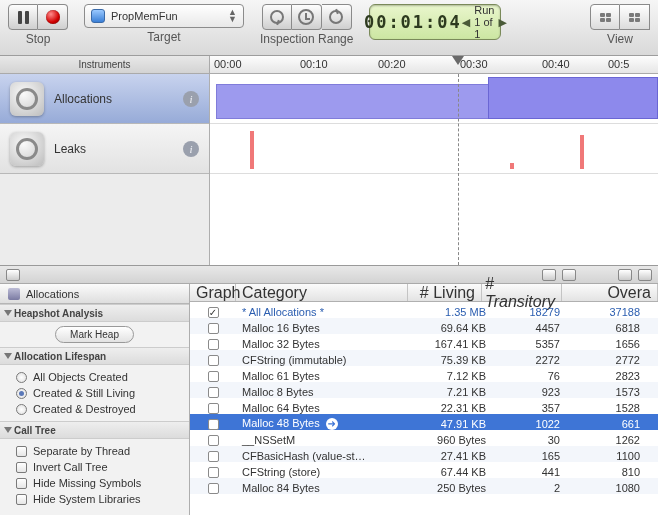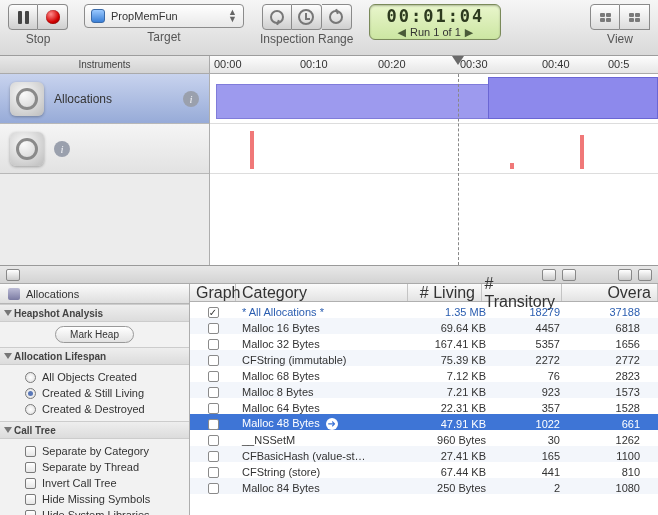--- a/index.html
+++ b/index.html
@@ -26,21 +26,21 @@
 
 .insp-btn{ width:30px;height:26px; }
 .insp-icon{ width:14px;height:14px;border:2px solid #777;border-radius:50%;position:relative; }
 .insp-icon::after{ content:"";position:absolute;width:2px;height:5px;background:#777;left:5px; }
 .insp-left .insp-icon::after{ bottom:-3px;transform:rotate(20deg); }
 .insp-right .insp-icon::after{ top:-3px;transform:rotate(-20deg); }
 .insp-mid{ width:16px;height:16px;border:2px solid #777;border-radius:50%;position:relative; }
 .insp-mid::before{content:"";position:absolute;width:2px;height:6px;background:#777;left:5px;top:2px;}
 .insp-mid::after{content:"";position:absolute;width:5px;height:2px;background:#777;left:5px;top:7px;}
 
-.lcd{ width:132px;height:36px;background:linear-gradient(#e9f6cc,#cce6a2);border:1px solid #7a8a5a;border-radius:6px;display:flex;flex-direction:column;align-items:center;justify-content:center;font-family:"DS-Digital","Courier New",monospace;box-shadow:0 1px 2px rgba(0,0,0,.25) inset; }
+.lcd{ width:132px;height:36px;background:linear-gradient(#e9f6cc,#cce6a2);border:1px solid #7a8a5a;border-radius:6px;display:flex;flex-direction:row;align-items:center;justify-content:center;font-family:"DS-Digital","Courier New",monospace;box-shadow:0 1px 2px rgba(0,0,0,.25) inset; }
 .lcd-time{ font-family:Menlo,Consolas,monospace;font-size:17px;letter-spacing:2px;color:#2d3a1f;font-weight:bold; }
 .lcd-sub{ font-size:9px;color:#3a4a28;display:flex;align-items:center;gap:4px; }
 .lcd-arrow{ cursor:pointer;color:#4a5a38; }
 
 .view-btn{ width:30px;height:26px;background:linear-gradient(#fff,#dcdcdc);border:1px solid #8a8a8a;border-radius:4px 0 0 4px;display:flex;align-items:center;justify-content:center; }
 .view-btn+.view-btn{border-left:none;border-radius:0;}
 .view-grid{ display:grid;grid-template-columns:5px 5px;grid-template-rows:4px 4px;gap:1px; }
 .view-grid span{ background:#7a7a7a;border-radius:1px; }
 
 
@@ -71,39 +71,39 @@
 .toolstrip{ height:18px;background:linear-gradient(#e8e8e8,#d3d3d3);border-bottom:1px solid #aaa;display:flex;align-items:center;padding:0 6px;gap:6px; }
 .ts-icon{ width:14px;height:12px;background:linear-gradient(#fff,#ccc);border:1px solid #888;border-radius:2px;cursor:pointer; }
 
 
 .detail{ display:flex;height:231px; }
 .side{ width:210px;background:#f2f2f2;border-right:1px solid #aeaeae;overflow:hidden; }
 .side-tab{ height:20px;background:linear-gradient(#fbfbfb,#dedede);border-bottom:1px solid #b5b5b5;display:flex;align-items:center;padding:0 8px;gap:6px;font-size:11px; }
 .side-tab .cube{ width:12px;height:12px;background:linear-gradient(#bcbcd6,#7a7aa2);border-radius:2px; }
 .side-section{ height:18px;background:linear-gradient(#eee,#dcdcdc);border-top:1px solid #ccc;border-bottom:1px solid #ccc;display:flex;align-items:center;padding-left:14px;font-weight:bold;font-size:10px;color:#444;position:relative; }
 .side-section::before{content:"";position:absolute;left:4px;top:5px;border-left:4px solid transparent;border-right:4px solid transparent;border-top:6px solid #777;}
-.side-body{ padding:4px 25px; }
+.side-body{ padding:4px 16px; }
 .pill-btn{ display:block;margin:0 auto;padding:2px 14px;background:linear-gradient(#fff,#e2e2e2);border:1px solid #999;border-radius:10px;font-size:10px;cursor:pointer; }
 .radio-row,.check-row{ display:flex;align-items:center;gap:6px;padding:2px 0;font-size:11px;color:#333; }
 .radio{ width:11px;height:11px;border:1px solid #7a7a7a;border-radius:50%;background:radial-gradient(#fff,#ddd);display:flex;align-items:center;justify-content:center; }
 .radio.checked::after{content:"";width:5px;height:5px;border-radius:50%;background:#5a78b8;}
 .check{ width:11px;height:11px;border:1px solid #7a7a7a;border-radius:2px;background:linear-gradient(#fff,#e6e6e6); }
 .greyed{ color:#9a9a9a; }
 
 .main{ flex:1;display:flex;flex-direction:column;background:#fff; }
 .tabs{ height:22px;display:flex;align-items:flex-end;background:linear-gradient(#efefef,#dedede);border-bottom:1px solid #aaa;padding-left:4px;gap:0; }
 .tab{ height:20px;padding:0 14px;background:linear-gradient(#fdfdfd,#e5e5e5);border:1px solid #aaa;border-bottom:none;border-radius:6px 6px 0 0;display:flex;align-items:center;gap:6px;font-size:11px;cursor:pointer;margin-right:-1px; }
 .tab .grid-ic{ display:grid;grid-template-columns:3px 3px 3px;grid-template-rows:3px 3px 3px;gap:1px; }
 .tab .grid-ic span{background:#777;}
 .tab.inactive{ background:linear-gradient(#eee,#d7d7d7);color:#555; }
 
 .table-head{ height:18px;display:flex;background:linear-gradient(#fbfbfb,#e3e3e3);border-bottom:1px solid #b0b0b0; }
 .th{ border-right:1px solid #c4c4c4;padding:2px 6px;font-size:16px;color:#333;display:flex;align-items:center; }
 .th.right{ justify-content:flex-end; }
-.col-graph{width:46px;} .col-cat{width:172px;} .col-live{width:84px;} .col-nliv{width:74px;} .col-trans{width:80px;} .col-over{flex:1;}
+.col-graph{width:46px;} .col-cat{width:172px;} .col-live{width:84px;} .col-nliv{width:74px;} .col-trans{width:80px;font-style:italic;} .col-over{flex:1;}
 
 .tbody{ flex:1;overflow:hidden; }
 .tr{ height:16px;display:flex;align-items:flex-end;font-size:11px; }
 .tr:nth-child(even){ background:#f3f6fb; }
 .tr.selected{ background:#3e75d6;color:#fff; }
 .tr.selected .td{ color:#fff; }
 .td{ padding:0 6px;overflow:hidden;white-space:nowrap;text-overflow:ellipsis; }
 .td.right{ text-align:right; }
 .td-graph{ width:46px;display:flex;align-items:center;justify-content:center; }
 .chk{ width:11px;height:11px;border:1px solid #8a8a8a;border-radius:2px;background:#fff;display:flex;align-items:center;justify-content:center; }
@@ -205,20 +205,21 @@
 
 <div class="tracks">
   <div class="track-labels">
     <div class="track-label selected">
       <div class="track-icon"></div>
       <div class="track-name">Allocations</div>
       <div class="track-info">i</div>
     </div>
     <div class="track-label">
       <div class="track-icon"></div>
+      <div class="track-name">Leaks</div>
       <div class="track-info">i</div>
     </div>
   </div>
   <div class="track-graphs">
     <div class="graph-row">
       <div class="alloc-fill"></div>
         <div class="alloc-step"></div>
     </div>
     <div class="graph-row">
       <div class="leak-bar" style="left:40px;height:38px"></div>
@@ -259,24 +260,20 @@
           <div class="radio checked"></div>
           <span>Created &amp; Still Living</span>
         </div>
       <div class="radio-row">
           <div class="radio"></div>
           <span>Created &amp; Destroyed</span>
         </div>
     </div>
     <div class="side-section">Call Tree</div>
     <div class="side-body">
-      <div class="check-row greyed">
-          <div class="check"></div>
-          <span>Separate by Category</span>
-        </div>
       <div class="check-row">
           <div class="check"></div>
           <span>Separate by Thread</span>
         </div>
       <div class="check-row">
           <div class="check"></div>
           <span>Invert Call Tree</span>
         </div>
       <div class="check-row">
           <div class="check"></div>
@@ -338,21 +335,21 @@
           <div class="td td-cat">CFString (immutable)</div>
           <div class="td td-live right">75.39 KB</div>
           <div class="td td-nliv right">2272</div>
           <div class="td td-trans right">2772</div>
           <div class="td td-over"></div>
         </div>
         <div class="tr">
           <div class="td td-graph">
             <div class="chk"></div>
           </div>
-          <div class="td td-cat">Malloc 68 Bytes</div>
+          <div class="td td-cat">Malloc 61 Bytes</div>
           <div class="td td-live right">7.12 KB</div>
           <div class="td td-nliv right">76</div>
           <div class="td td-trans right">2823</div>
           <div class="td td-over"></div>
         </div>
         <div class="tr">
           <div class="td td-graph">
             <div class="chk"></div>
           </div>
           <div class="td td-cat">Malloc 8 Bytes</div>

